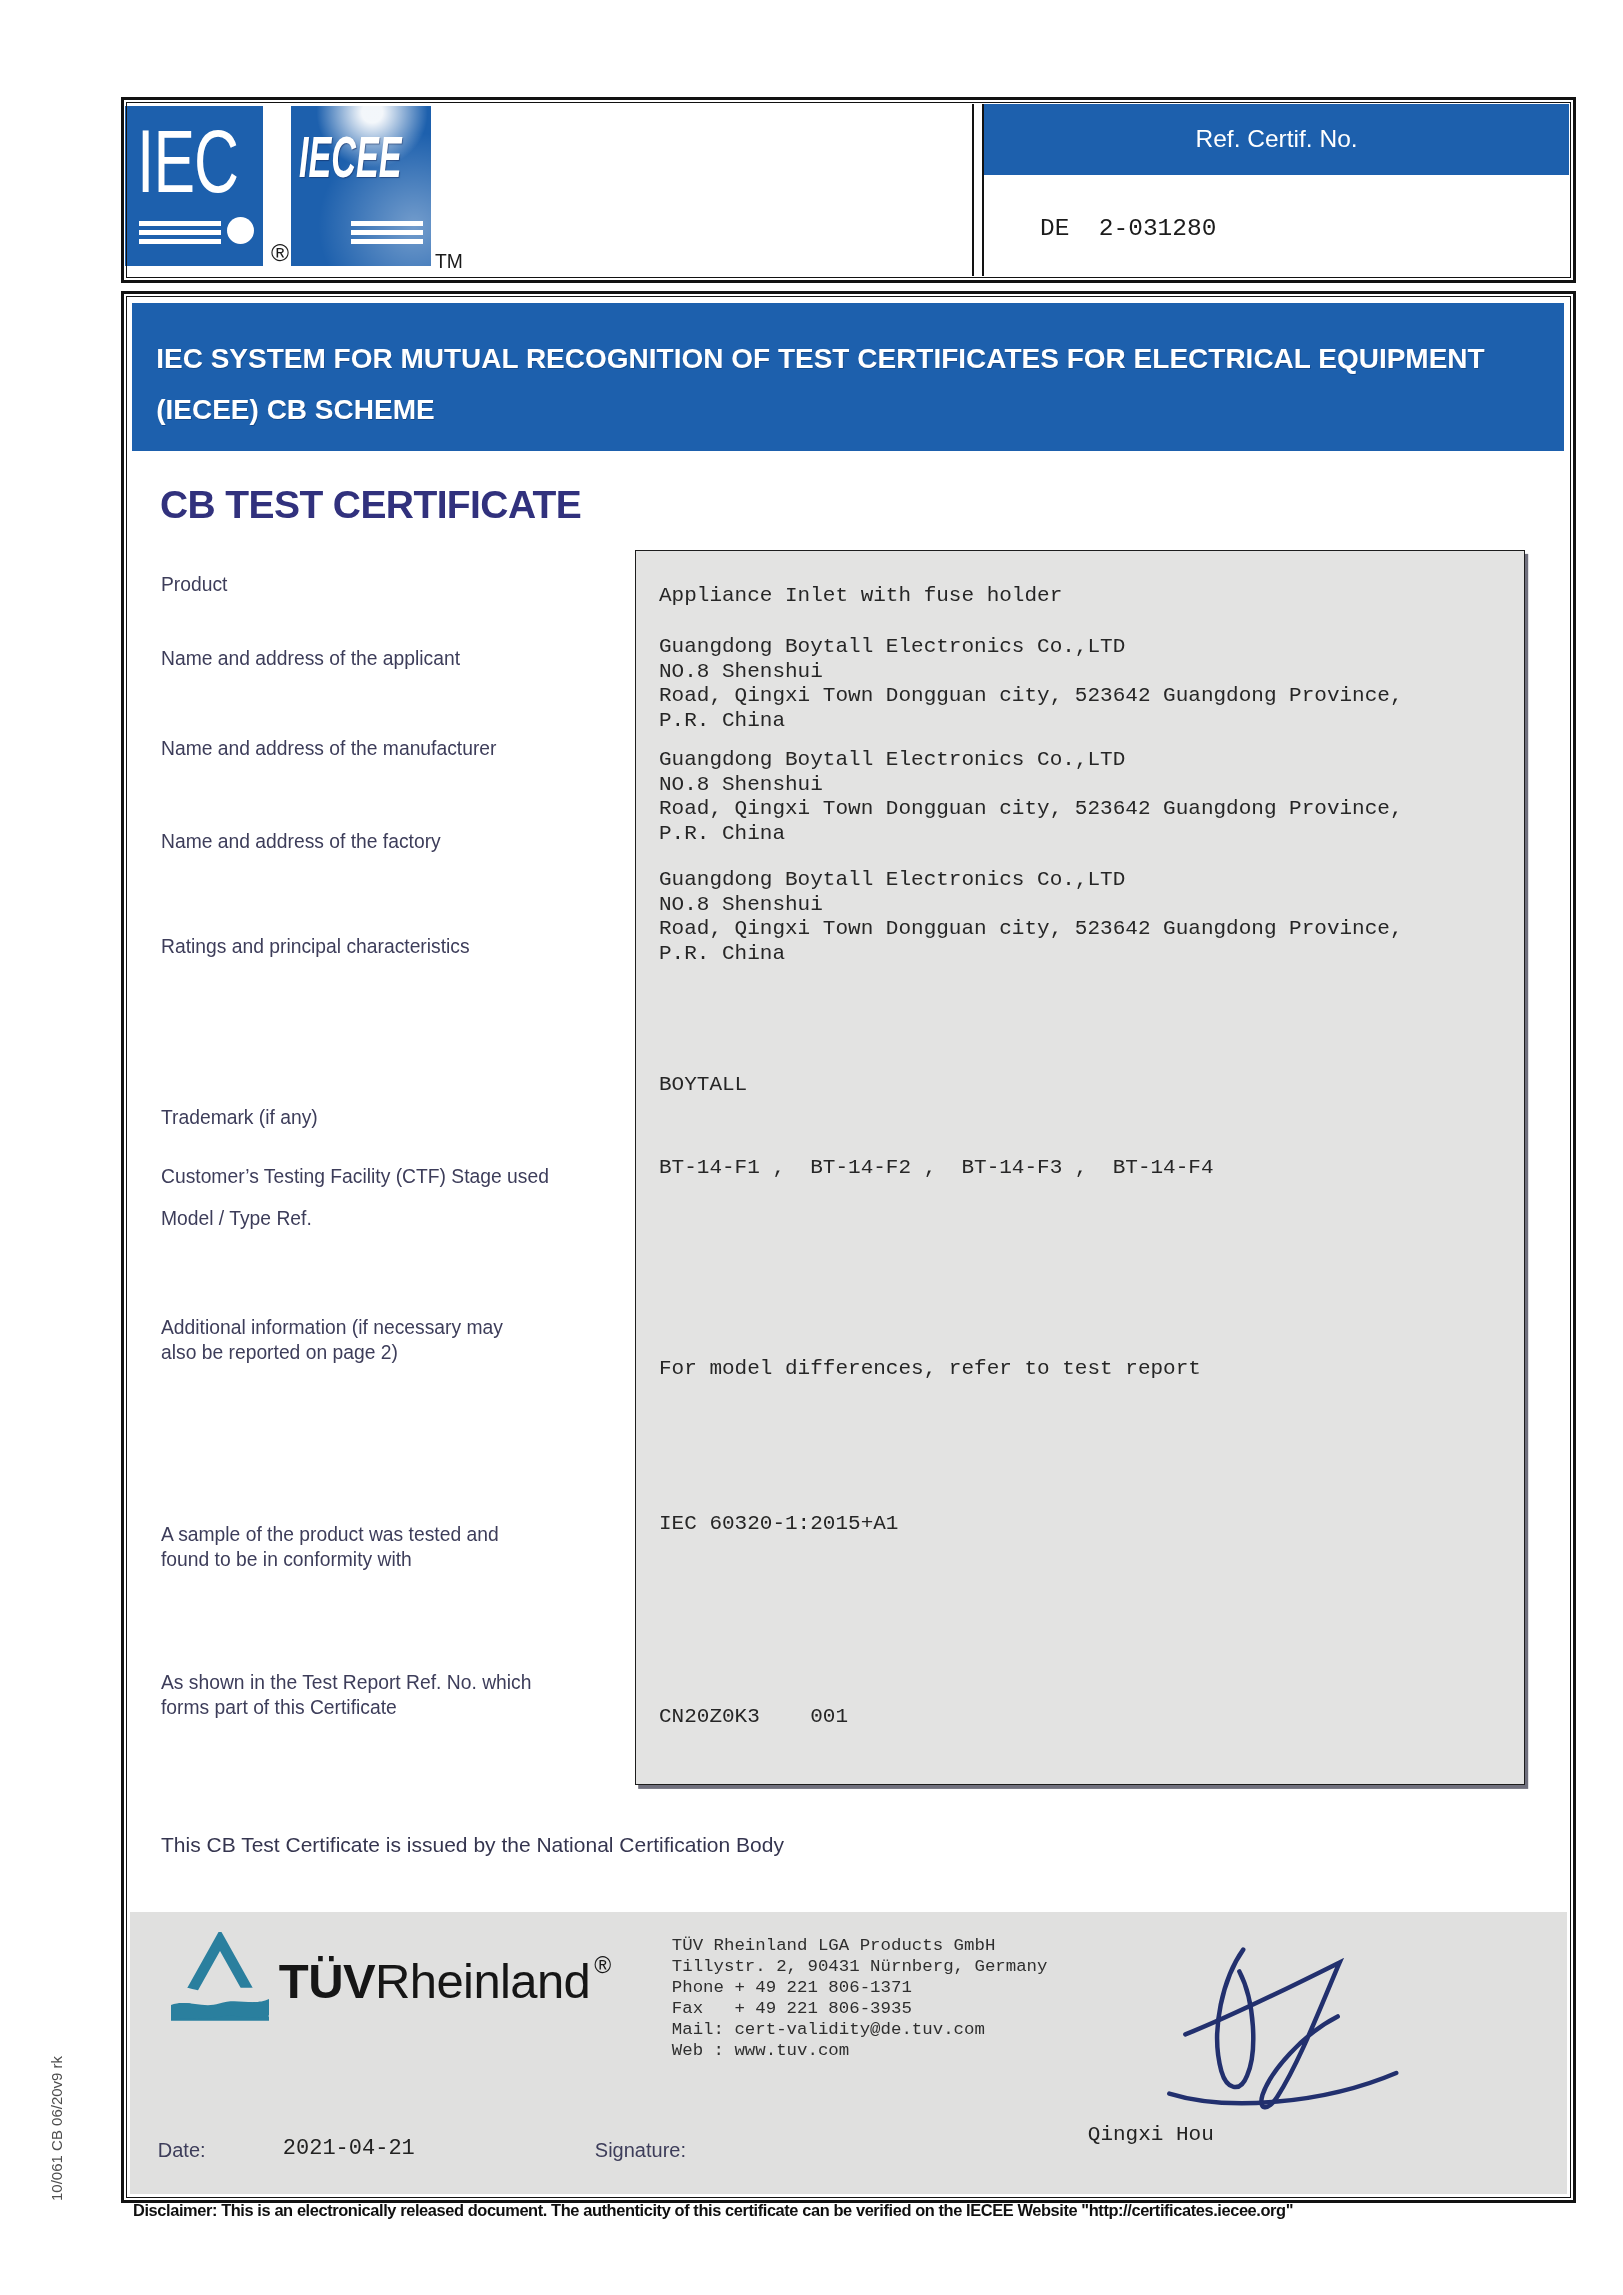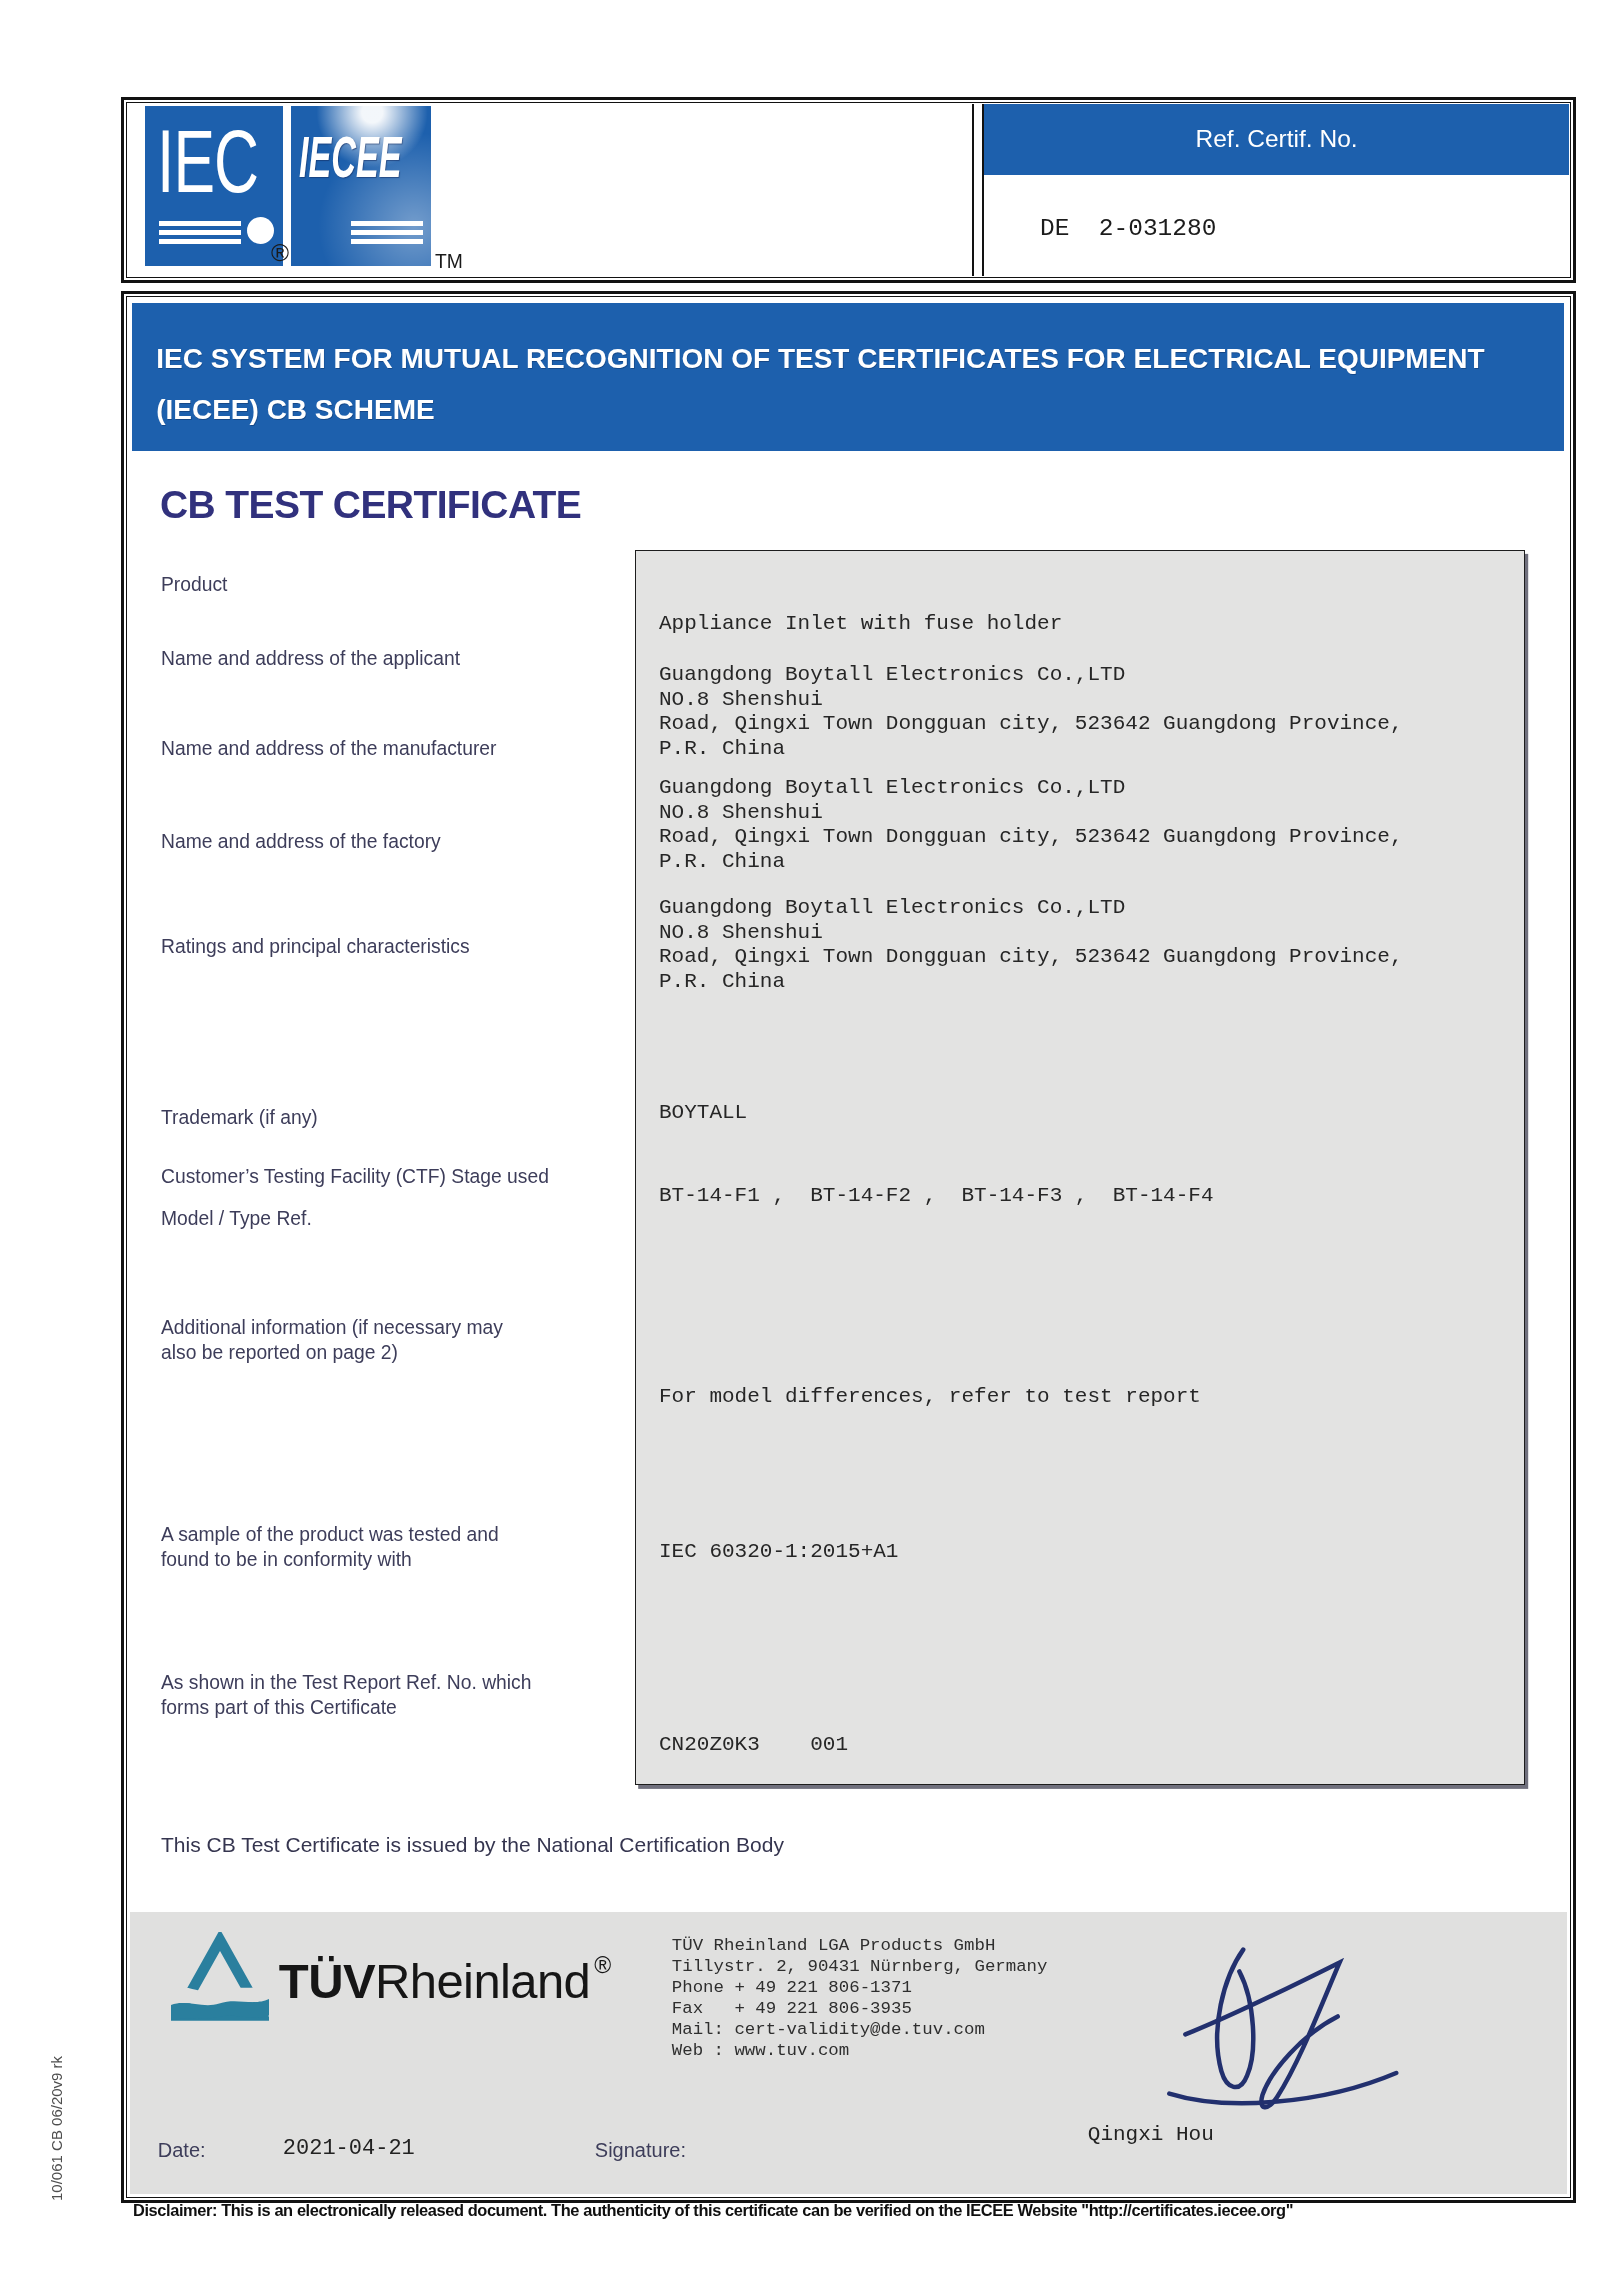--- a/index.html
+++ b/index.html
@@ -13,21 +13,21 @@
         font-family:"Liberation Sans",sans-serif;}
 
   
   .dbox{position:absolute;border:3.9px solid var(--ink);background:#fff;}
   .dbox::after{content:"";position:absolute;inset:1.9px;border:1.9px solid var(--ink);pointer-events:none;}
 
   .topbox{left:121px;top:97px;width:1449px;height:180px;}
   .mainbox{left:121px;top:291px;width:1449px;height:1906px;}
 
   
-  .iec-square{position:absolute;left:21px;top:6.4px;width:138px;height:160px;background:var(--blue);overflow:hidden;}
+  .iec-square{position:absolute;left:1px;top:6.4px;width:138px;height:160px;background:var(--blue);overflow:hidden;}
   .iec-text{position:absolute;left:11.6px;top:3.9px;color:#fff;font-size:89px;font-weight:400;
             letter-spacing:-1.3px;display:inline-block;transform:scaleX(.70);transform-origin:left top;}
   .stripes{position:absolute;}
   .stripes .bar{height:5.1px;background:#fff;margin-bottom:3.9px;}
   .iec-stripes{left:14px;top:115px;width:82px;}
   .iec-dot{position:absolute;left:102px;top:111px;width:27px;height:27px;border-radius:50%;background:#fff;}
   .reg-mark{position:absolute;left:143px;top:139px;width:26px;text-align:center;font-size:24.5px;color:#1a1a1a;}
   .iecee-square{position:absolute;left:167px;top:6.4px;width:140px;height:160px;overflow:hidden;
     background:
       radial-gradient(circle at 58% 4%, rgba(255,255,255,.95) 0 6%, rgba(255,255,255,0) 32%),
@@ -53,21 +53,21 @@
                  text-shadow:0.6px 1.3px 0 rgba(10,30,70,.35);}
   .page-title{position:absolute;left:36px;top:189px;font-size:39px;font-weight:bold;
               color:#31317d;letter-spacing:-0.6px;}
 
   .values-panel{position:absolute;left:511px;top:256px;width:888px;height:1233px;background:#e3e3e2;
                 border:1.9px solid #1d1d1d;box-shadow:3.2px 3.9px 0 rgba(35,35,55,.65);}
 
   .lbl{position:absolute;left:37px;width:534px;color:var(--labelink);font-size:19.3px;line-height:24.5px;
        white-space:pre-line;}
   .val{position:absolute;left:535px;width:849px;font-family:"Liberation Mono","DejaVu Sans Mono",monospace;
-       font-size:21px;line-height:24.5px;color:var(--mono-ink);white-space:pre-wrap;margin-top:28px;}
+       font-size:21px;line-height:24.5px;color:var(--mono-ink);white-space:pre-wrap;}
 
   .issued{position:absolute;left:37px;top:1539px;font-size:21px;color:#35354f;}
 
   
   .footer-band{position:absolute;left:5.8px;right:5.8px;bottom:5.8px;height:282px;background:#e0e0df;}
   .tuv-logo{position:absolute;left:41px;top:19.3px;width:98px;height:91px;}
   .tuv-wordmark{position:absolute;left:149px;top:40px;color:#161616;font-size:49px;letter-spacing:-0.6px;}
   .tuv-wordmark .b{font-weight:bold;}
   .tuv-wordmark sup{font-size:23px;vertical-align:24.5px;margin-left:3.9px;}
   .ncb-info{position:absolute;left:542px;top:23px;font-family:"Liberation Mono","DejaVu Sans Mono",monospace;

